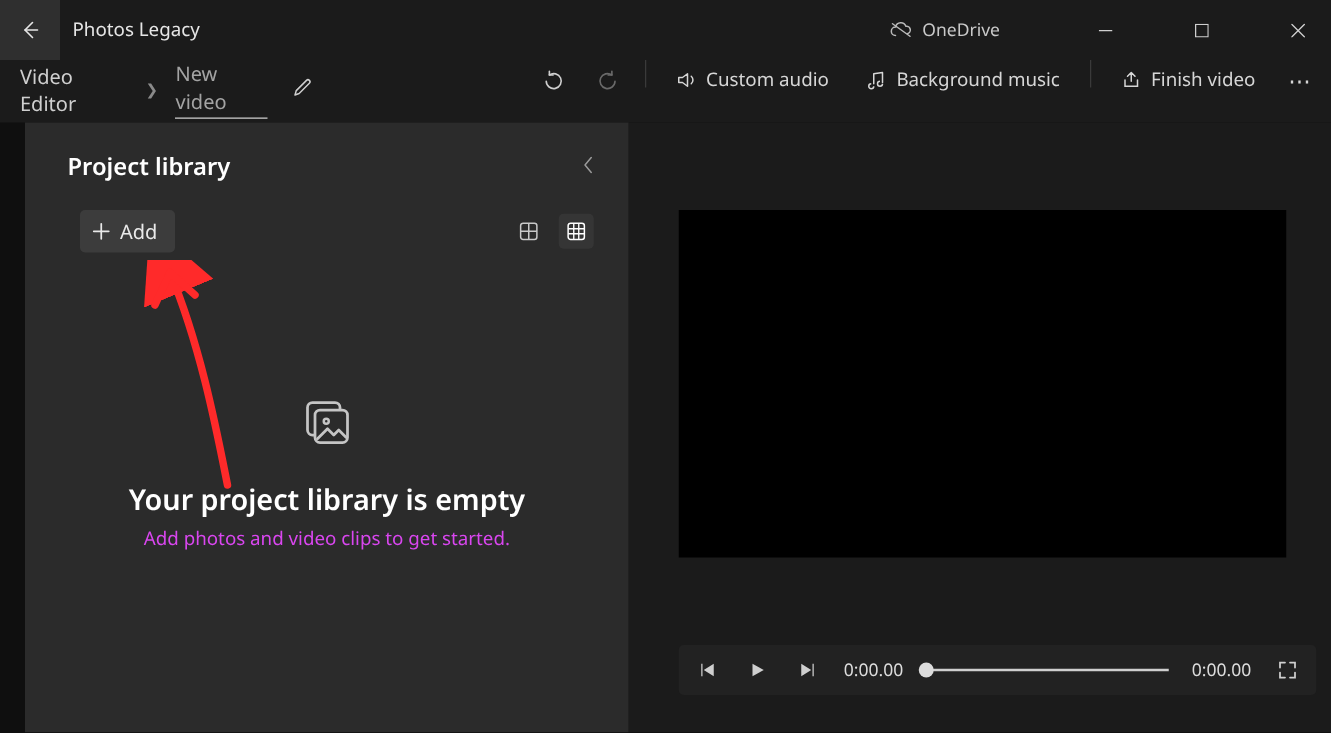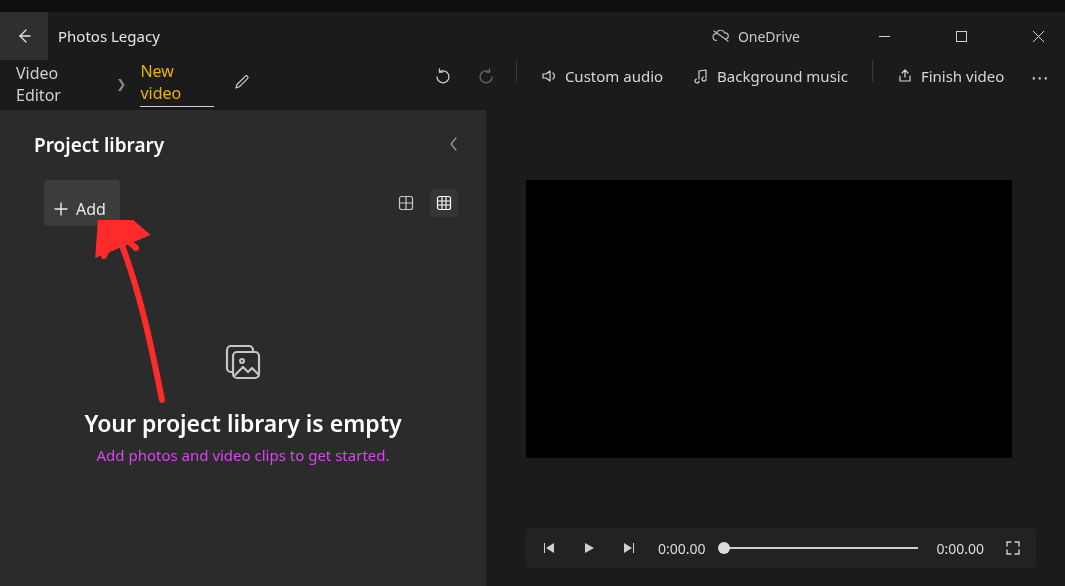--- a/index.html
+++ b/index.html
@@ -10,21 +10,20 @@
     color: #e6e6e6;
     overflow: hidden;
     -webkit-font-smoothing: antialiased;
   }
   
   .titlebar {
     height: 48px;
     display: flex;
     align-items: stretch;
     background: #1b1b1b;
-    margin-top: 12px;
   }
   .back-btn {
     width: 48px;
     background: #2f2f2f;
     display: flex;
     align-items: center;
     justify-content: center;
     color: #e6e6e6;
   }
   .app-title {
@@ -74,21 +73,21 @@
     min-width: 0;
   }
   .breadcrumb .page {
     color: #cfcfcf;
   }
   .breadcrumb .chev {
     color: #8a8a8a;
     font-size: 12px;
   }
   .project-name {
-    color: #eab308;
+    color: #a3a3a3;
     border-bottom: 1.5px solid #cfcfcf;
     padding-bottom: 2px;
   }
   .edit-btn {
     padding: 6px; color: #cfcfcf;
   }
   .toolbar-gap { flex: 0 0 auto; width: 150px; }
   .undo, .redo {
     width: 34px; height: 34px;
     display: flex; align-items: center; justify-content: center;
@@ -115,20 +114,21 @@
     display: flex; align-items:center; justify-content:center;
     color: #d6d6d6;
     font-size: 18px;
     letter-spacing: 2px;
   }
 
   
   .body {
     display: flex;
     height: calc(586px - 48px - 50px);
+    margin-left: 20px;
   }
   .library-panel {
     width: 486px;
     background: #2b2b2b;
     display: flex;
     flex-direction: column;
     position: relative;
   }
   .library-header {
     display: flex;
@@ -150,21 +150,21 @@
     align-items: center;
     justify-content: space-between;
     padding: 8px 28px 6px 44px;
   }
   .add-btn {
     display: flex;
     align-items: center;
     gap: 8px;
     background: #3c3c3c;
     border-radius: 4px;
-    padding: 18px 14px 6px 10px;
+    padding: 6px 14px 6px 10px;
     font-size: 16px;
     color: #e9e9e9;
     text-align: center;
   }
   .view-btns {
     display: flex;
     gap: 10px;
   }
   .view-btn {
     width: 28px; height: 28px;

